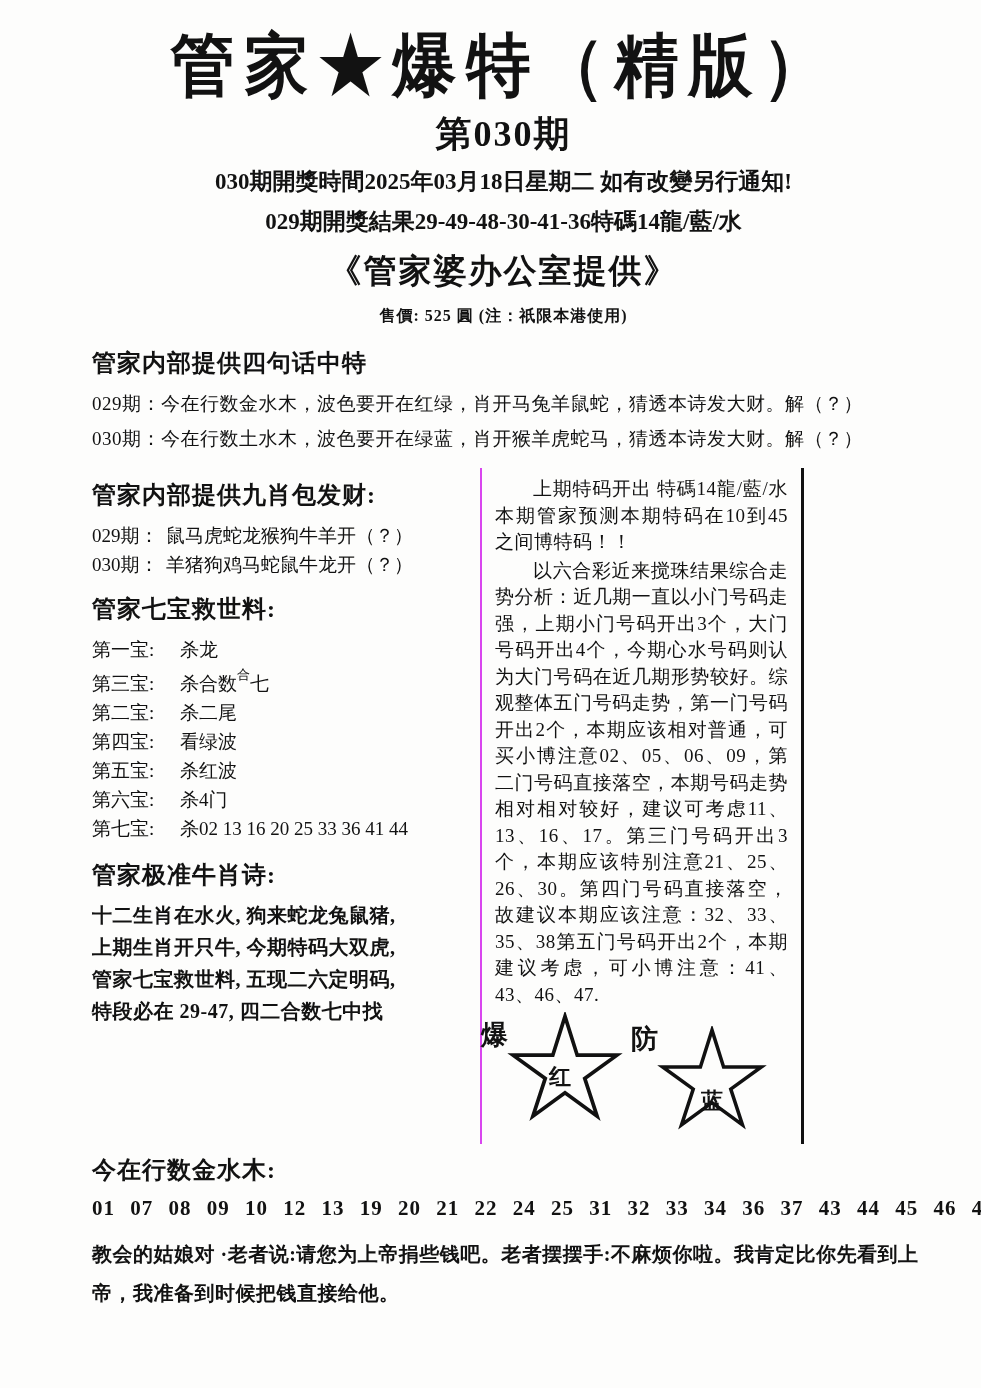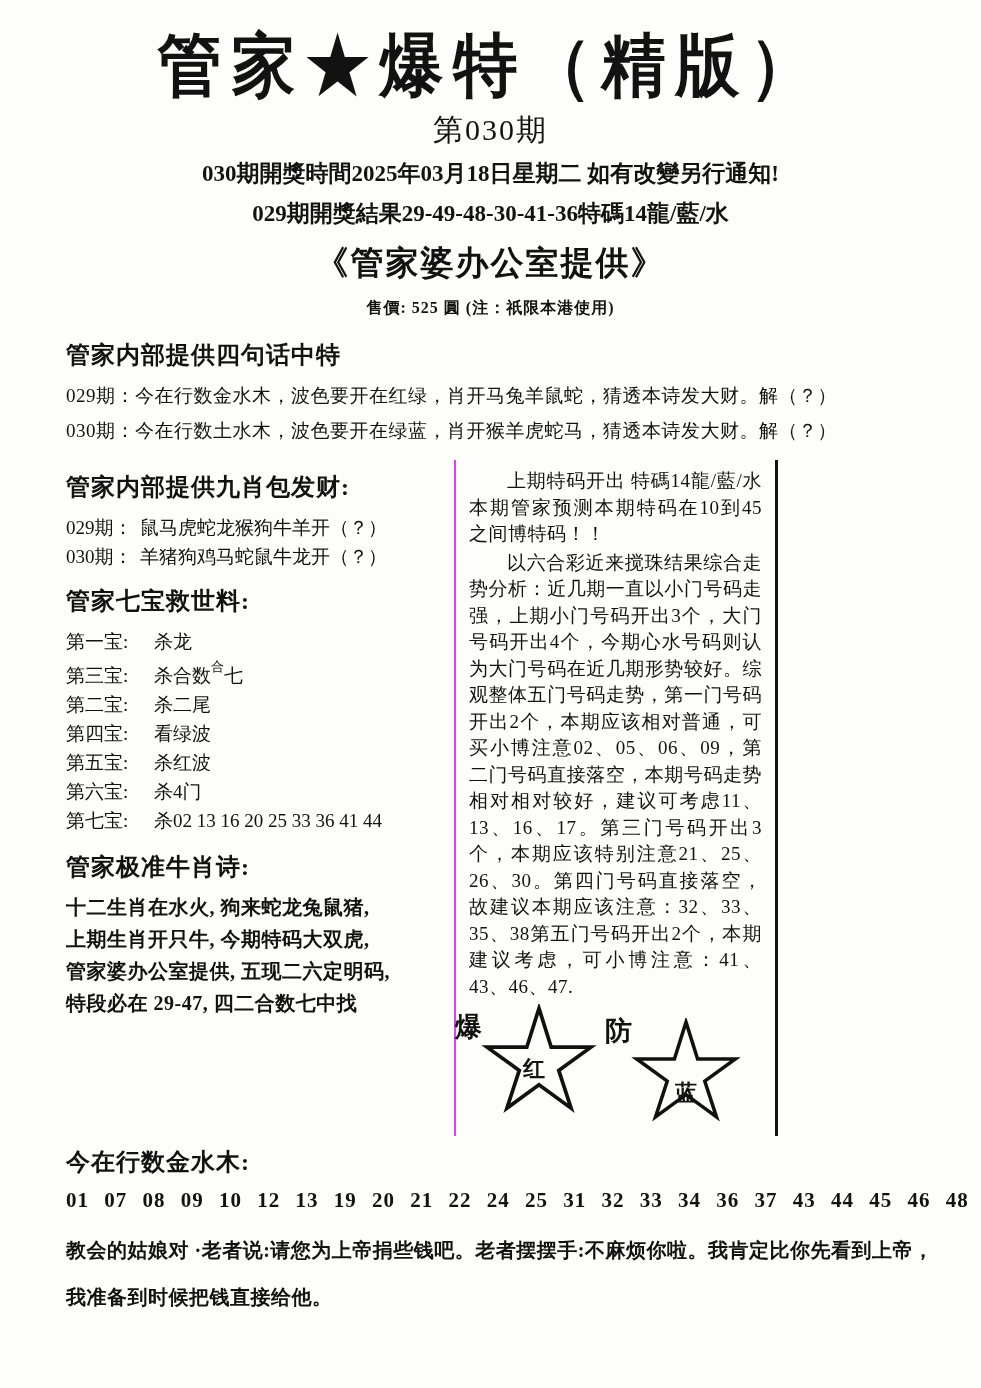--- a/index.html
+++ b/index.html
@@ -1,29 +1,29 @@
 <!DOCTYPE html>
 <html><head>
 <meta charset="utf-8">
 <style>
   * { margin:0; padding:0; box-sizing:border-box; }
   html,body { background:#e8e8e8; }
   body { font-family:"Liberation Serif","DejaVu Serif",serif; color:#121212; }
   .page {
     position:relative; width:981px; min-height:1388px; margin:0 auto;
-    background:#fdfdfc; overflow:hidden;
+    background:#fdfdfc; overflow:hidden;padding-left:26px;
   }
 
   
   .header { text-align:center; padding-top:26px; }
   .masthead {
     font-size:64px; font-weight:bold; letter-spacing:10px;
     transform:scaleY(1.08); line-height:1.25;
   }
-  .issue { font-size:30px; font-weight:normal; margin-top:4px; letter-spacing:2px; }
+  .issue { font-size:36px; font-weight:bold; margin-top:4px; letter-spacing:2px; }
   .notice-line { font-size:23px; font-weight:bold; margin-top:7px; }
   .result-line { font-size:23px; font-weight:bold; margin-top:9px; }
   .provider { font-size:33px; font-weight:bold; margin-top:12px; letter-spacing:2px; }
   .price { font-size:16px; font-weight:bold; margin-top:12px; letter-spacing:1px; }
 
   
   .h-sec { font-size:24px; font-weight:bold; letter-spacing:1px; }
 
   
   .four { margin:20px 40px 0 66px; }
@@ -69,21 +69,21 @@
   .star-wrap.first .star-inner { top:52px; left:70px; }
   .star-wrap.second .star-inner { top:62px; left:76px; }
 
   
   .recommend { margin:10px 40px 0 66px; }
   .recommend .nums {
     font-size:21px; font-weight:bold; margin-top:10px;
     letter-spacing:1px; word-spacing:9px; white-space:nowrap;
   }
   .humor { margin:12px 40px 0 66px; }
-  .joke { font-size:20px; font-weight:bold; line-height:47px; margin:14px 0 0 0; letter-spacing:0.5px; }
+  .joke { font-size:20px; font-weight:bold; line-height:39px; margin:14px 0 0 0; letter-spacing:0.5px; }
 </style>
 </head>
 <body>
 
 <div class="page">
 
   <div class="header">
     <div class="masthead">管家★爆特（精版）</div>
     <div class="issue">第030期</div>
     <div class="notice-line">030期開獎時間2025年03月18日星期二 如有改變另行通知!</div>
@@ -146,21 +146,21 @@
             <span class="lbl">第七宝:</span><span>杀02 13 16 20 25 33 36 41 44</span>
           </div>
         </div>
       </div>
 
       <div class="poem">
         <div class="h-sec">管家极准牛肖诗:</div>
         <div class="lines">
           <div class="line">十二生肖在水火, 狗来蛇龙兔鼠猪,</div>
           <div class="line">上期生肖开只牛, 今期特码大双虎,</div>
-          <div class="line">管家婆办公室提供, 五现二六定明码,</div>
+          <div class="line">管家七宝救世料, 五现二六定明码,</div>
           <div class="line">特段必在 29-47, 四二合数七中找</div>
         </div>
       </div>
     </div>
 
     <div class="right-col">
       <p class="p1">上期特码开出 特碼14龍/藍/水本期管家预测本期特码在10到45之间博特码！！</p>
       <p class="p2">以六合彩近来搅珠结果综合走势分析：近几期一直以小门号码走强，上期小门号码开出3个，大门号码开出4个，今期心水号码则认为大门号码在近几期形势较好。综观整体五门号码走势，第一门号码开出2个，本期应该相对普通，可买小博注意02、05、06、09，第二门号码直接落空，本期号码走势相对相对较好，建议可考虑11、13、16、17。第三门号码开出3个，本期应该特别注意21、25、26、30。第四门号码直接落空，故建议本期应该注意：32、33、35、38第五门号码开出2个，本期建议考虑，可小博注意：41、43、46、47.</p>
 
       <div class="stars">

